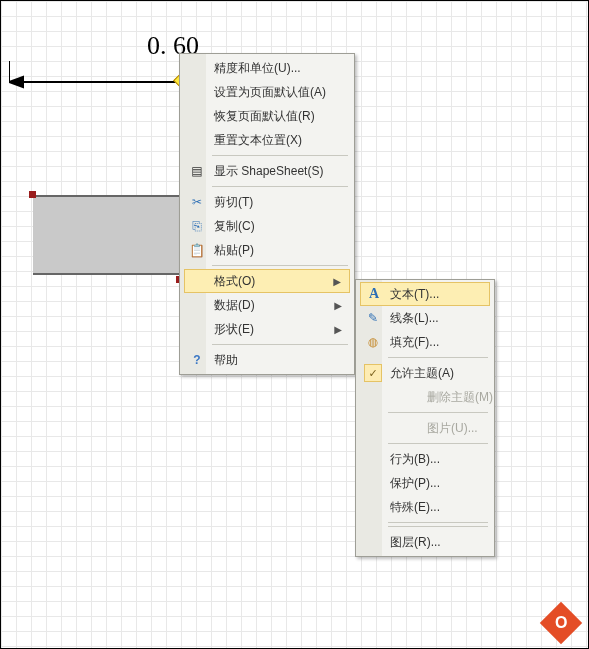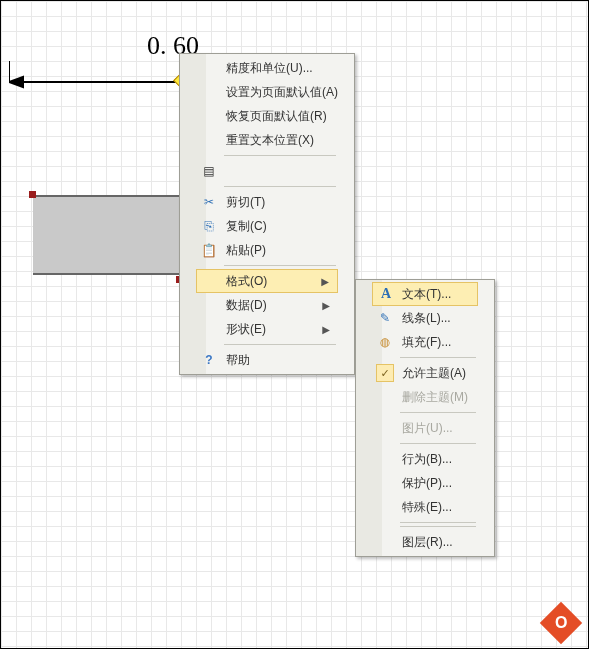--- a/index.html
+++ b/index.html
@@ -22,27 +22,27 @@
 .sel-tr { left: 175px; top: 275px; }
 .dim-text { position:absolute; left:146px; top:30px; font-size:26px; font-family: "Times New Roman", serif; }
 .dim-line { position:absolute; left:8px; top:70px; width:170px; }
 .dim-tick { position:absolute; width:1px; height:22px; background:#000; }
 .arrow-line { stroke:#000; stroke-width:2; fill:#000; }
 .diamond { position:absolute; left:174px; top:75px; width:9px; height:9px; background:#ffeb3b; border:1px solid #b07d00; transform: rotate(45deg); }
 
 .menu { position: absolute; background: #f3f3f0; border: 1px solid #9e9e96; box-shadow: 2px 2px 3px rgba(0,0,0,.25);
   font-size: 12px; color: #333; }
 .menu .icon-strip { position:absolute; left:0; top:0; bottom:0; width:26px; background:#e9e9e3; }
-.menu .items { position: relative; padding: 2px 16px; }
+.menu .items { position: relative; padding: 2px 4px; }
 .menu .item { display:flex; align-items:center; height:24px; padding: 0 28px 0 30px; position:relative; white-space:nowrap; cursor:default; }
 .menu .item.hover { background:#fdeeb3; border:1px solid #e5c365; padding: 0 27px 0 29px; height:24px; }
 .menu .sep { height:1px; margin:3px 2px 3px 28px; background:#c8c8c0; }
 .menu .sub-arrow { position:absolute; right:8px; top:50%; transform: translateY(-50%); font-size:10px; color:#555; }
 .menu .icon { position:absolute; left:4px; width:18px; height:18px; display:flex; align-items:center; justify-content:center; font-size:12px; }
-.menu .disabled { color:#a8a8a0; }
+.menu .disabled { color:#a8a8a0;margin-left:37px; }
 .menu .check { position:absolute; left:4px; width:18px; height:18px; background:#fdecb3; border:1px solid #e5c365; display:flex; align-items:center; justify-content:center; font-size:11px; color:#7a611d; }
 
 .menu1 { left: 178px; top: 52px; width: 176px; }
 .menu2 { left: 354px; top: 278px; width: 140px; }
 
 .watermark { position:absolute; right:12px; bottom:10px; display:flex; align-items:center; gap:8px; font-family: Arial, sans-serif; }
 .wm-logo { width:30px; height:30px; background:#e44d26; transform: rotate(45deg); display:flex; align-items:center; justify-content:center; }
 .wm-logo span { transform: rotate(-45deg); color:#fff; font-weight:bold; font-size:16px; }
 .wm-text-top { color:#1e6fbf; font-weight:bold; font-size:16px; }
 .wm-text-top b { color:#e44d26; }
@@ -76,20 +76,21 @@
       </div>
     <div class="item">
         <span>恢复页面默认值(R)</span>
       </div>
     <div class="item">
         <span>重置文本位置(X)</span>
       </div>
     <div class="sep"></div>
     <div class="item">
         <span class="icon">▤</span>
+        <span>显示 ShapeSheet(S)</span>
       </div>
     <div class="sep"></div>
     <div class="item">
         <span class="icon" style="color:#2d6fb5">✂</span>
         <span>剪切(T)</span>
       </div>
     <div class="item">
         <span class="icon" style="color:#2d6fb5">⎘</span>
         <span>复制(C)</span>
       </div>

